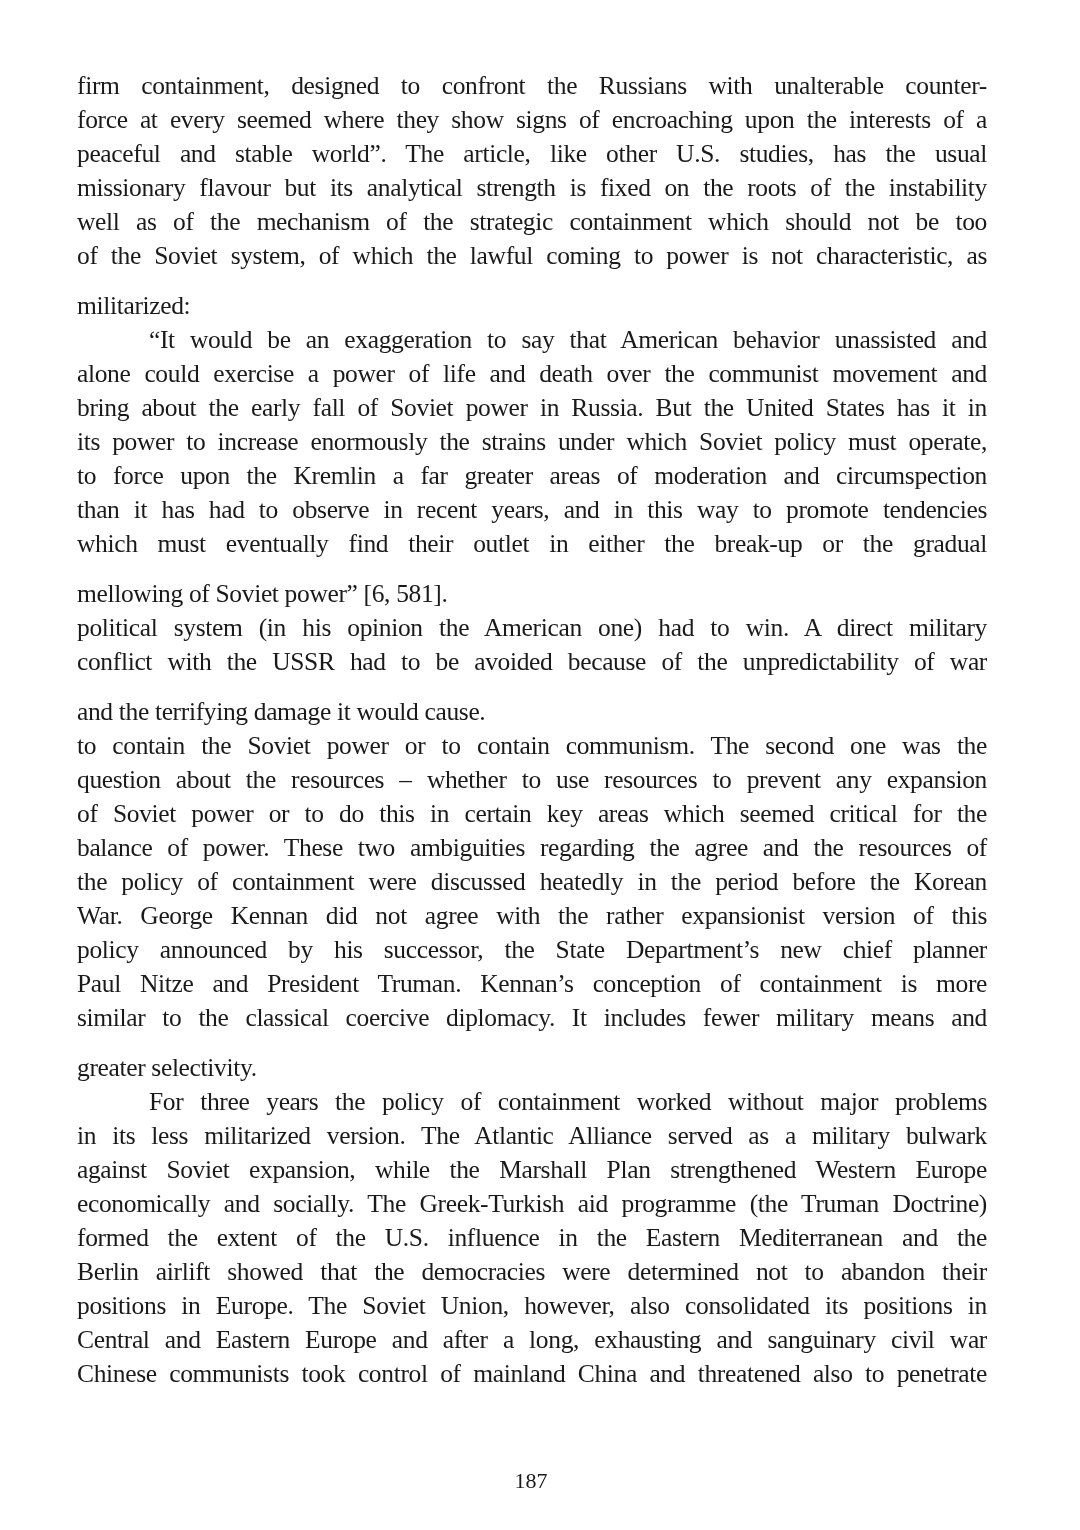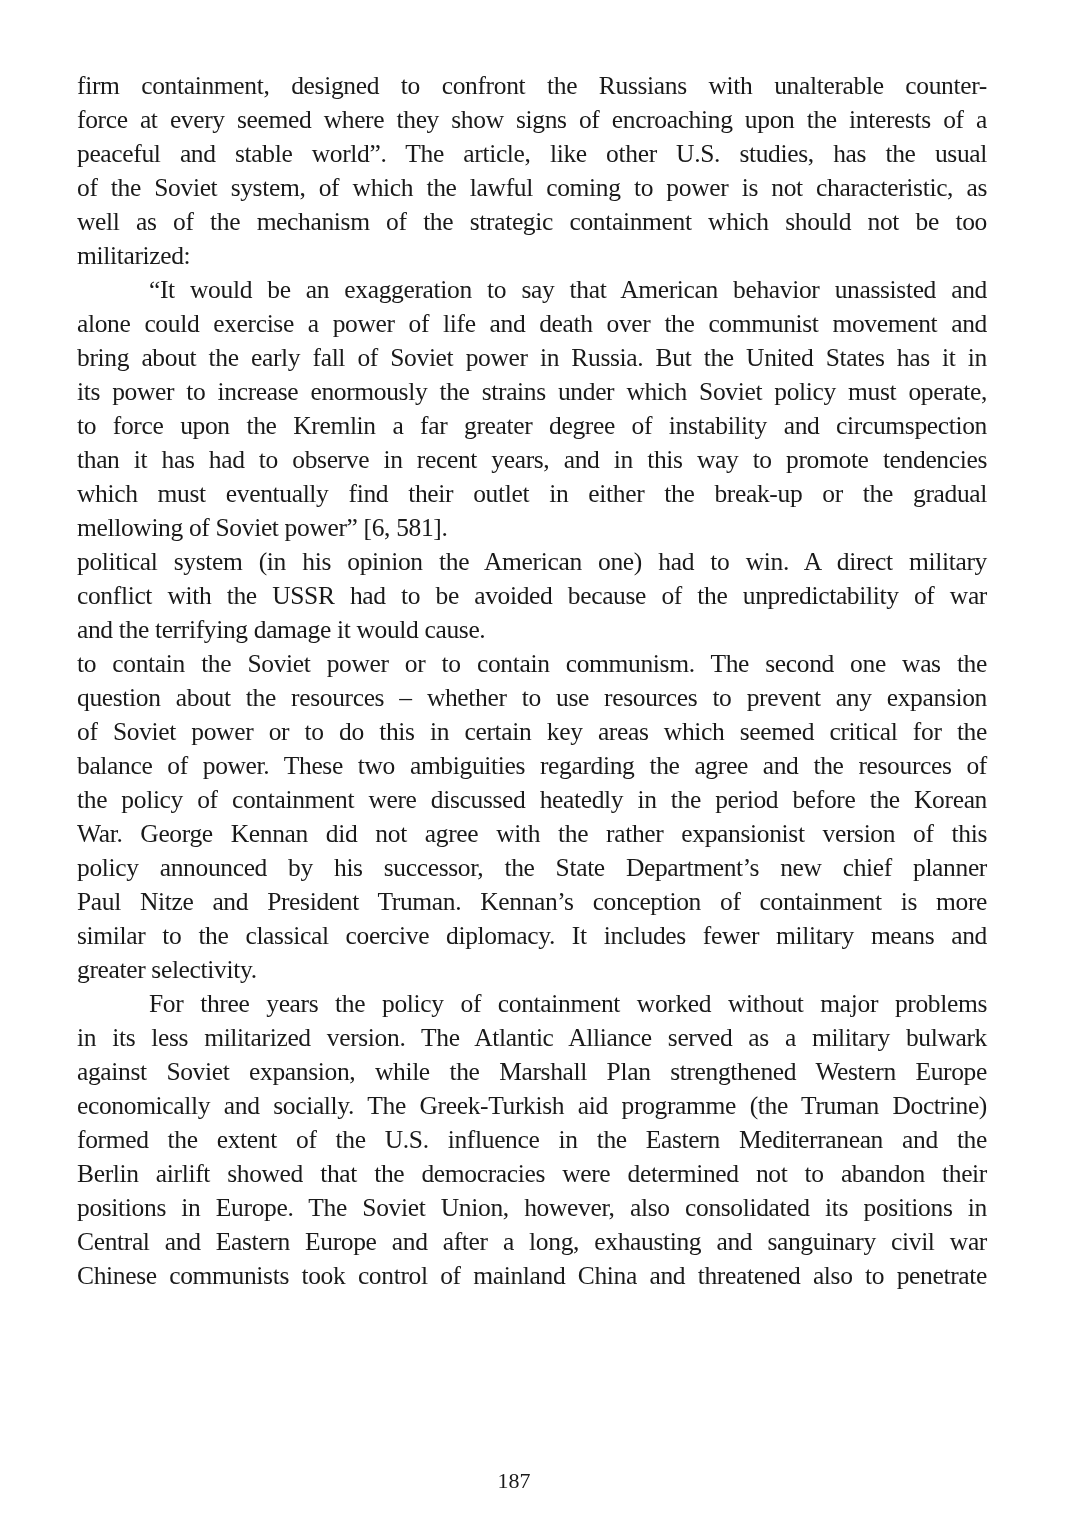--- a/index.html
+++ b/index.html
@@ -7,46 +7,47 @@
     .page {
       position: absolute; left: 77px; top: 69px; width: 910px;
       font-family: "Liberation Serif", serif;
       font-size: 25.5px; color: #1a1a1a;
     }
     .line {
       display: block; height: 34px; line-height: 34px;
       white-space: nowrap; text-align: justify; text-align-last: justify;
       letter-spacing: -0.35px;
     }
-    .line.last { text-align-last: left; }
+    .line.last { text-align-last: left; margin-top: 16px; }
     .line.indent { padding-left: 72px; font-family: Liberation Serif, serif; }
     .page-number {
-      position: absolute; left: 0; width: 1028px; top: 1468px;
+      position: absolute; left: 17px; width: 1028px; top: 1468px;
       text-align: center; font-family: "Liberation Serif", serif;
       font-size: 22px; color: #1a1a1a;
     }
   </style>
 </head>
 <body>
 
 <div class="page" id="page-body">
     <div class="paragraph">
       <span class="line">firm containment, designed to confront the Russians with unalterable counter-</span>
       <span class="line">force at every seemed where they show signs of encroaching upon the interests of a</span>
       <span class="line">peaceful and stable world”. The article, like other U.S. studies, has the usual</span>
+      <span class="line">missionary flavour but its analytical strength is fixed on the roots of the instability</span>
+      <span class="line">well as of the mechanism of the strategic containment which should not be too</span>
       <span class="line">of the Soviet system, of which the lawful coming to power is not characteristic, as</span>
-      <span class="line">well as of the mechanism of the strategic containment which should not be too</span>
       <span class="line last">militarized:</span>
     </div>
     <div class="paragraph">
       <span class="line indent">“It would be an exaggeration to say that American behavior unassisted and</span>
       <span class="line">alone could exercise a power of life and death over the communist movement and</span>
       <span class="line">bring about the early fall of Soviet power in Russia. But the United States has it in</span>
       <span class="line">its power to increase enormously the strains under which Soviet policy must operate,</span>
-      <span class="line">to force upon the Kremlin a far greater degree of instability and circumspection</span>
+      <span class="line">to force upon the Kremlin a far greater areas of moderation and circumspection</span>
       <span class="line">than it has had to observe in recent years, and in this way to promote tendencies</span>
       <span class="line">which must eventually find their outlet in either the break-up or the gradual</span>
       <span class="line last">mellowing of Soviet power” [6, 581].</span>
     </div>
     <div class="paragraph">
       <span class="line">political system (in his opinion the American one) had to win. A direct military</span>
       <span class="line">conflict with the USSR had to be avoided because of the unpredictability of war</span>
       <span class="line last">and the terrifying damage it would cause.</span>
     </div>
     <div class="paragraph">

